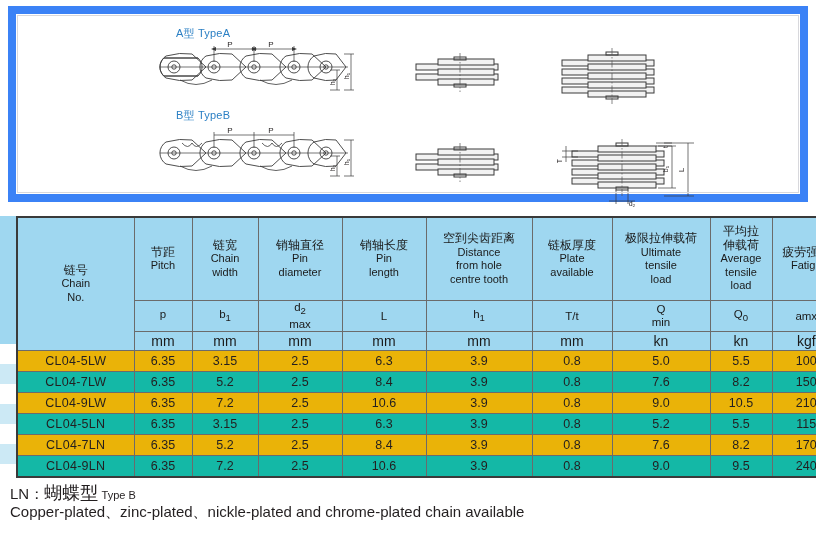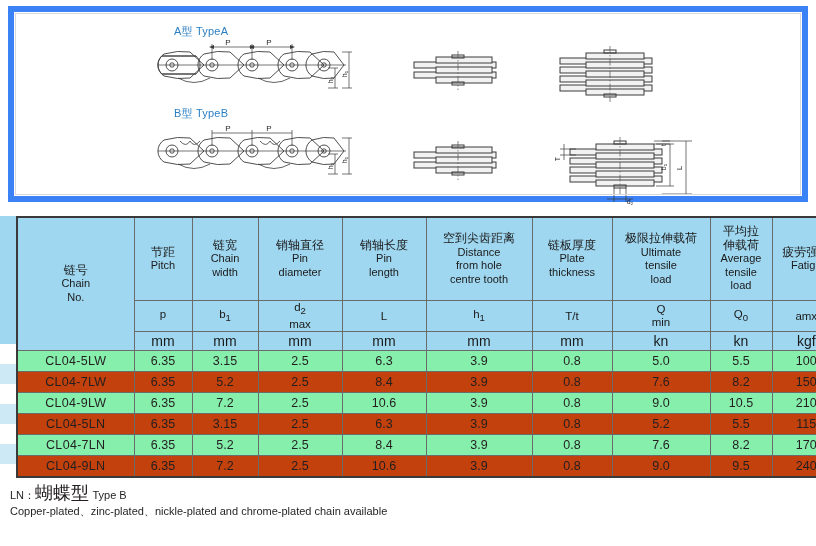--- a/index.html
+++ b/index.html
@@ -16,21 +16,21 @@
     overflow: hidden;
   }
 
   
   #drawing-panel {
     position: absolute;
     left: 8px;
     top: 6px;
     width: 800px;
     height: 196px;
-    border: 6px solid #3b82f6;
+    border: 8px solid #3b82f6;
     box-sizing: border-box;
     background: #ffffff;
   }
   #drawing-panel::after {
     content: "";
     position: absolute;
     left: 1px; top: 1px; right: 1px; bottom: 1px;
     border: 1px solid #d8d8dc;
     pointer-events: none;
   }
@@ -85,24 +85,24 @@
   .h-unit {
     font-size: 14px;
     height: 18px;
   }
   .cn { font-size: 12px; }
   .en { font-size: 11px; }
 
   tbody td {
     font-size: 12.5px;
     height: 20px;
-    background: #86efac;
+    background: #eab308;
   }
   tbody tr.alt td {
-    background: #c2410c;
+    background: #14b8a6;
   }
   td.chain-no { font-size: 12.5px; letter-spacing: .3px; }
 
   
   #table-left-strip {
     position: absolute;
     left: 0px;
     top: 216px;
     width: 16px;
     height: 262px;
@@ -114,21 +114,21 @@
     position: absolute;
     left: 10px;
     top: 486px;
     width: 790px;
     font-size: 12px;
     line-height: 15.5px;
     color: #231f20;
   }
   #footer-notes .note-line { white-space: nowrap; }
   .note-cn { font-size: 18px; }
-  .note-en { font-size: 11px; }
+  .note-en { font-size: 15px; }
   .note-small-en { font-size: 11px; font-weight: normal; }
 </style>
 </head>
 <body>
 
 <div id="drawing-panel">
 
   <div class="type-label" id="type-a-label">A型 TypeA</div>
   <div class="type-label" id="type-b-label">B型 TypeB</div>
 
@@ -398,21 +398,21 @@
       </td>
       <td class="h-main">
         <div class="cn">空到尖齿距离</div>
         <div class="en">Distance</div>
         <div class="en">from hole</div>
         <div class="en">centre tooth</div>
       </td>
       <td class="h-main">
         <div class="cn">链板厚度</div>
         <div class="en">Plate</div>
-        <div class="en">thickness</div>
+        <div class="en">available</div>
       </td>
       <td class="h-main">
         <div class="cn">极限拉伸载荷</div>
         <div class="en">Ultimate</div>
         <div class="en">tensile</div>
         <div class="en">load</div>
       </td>
       <td class="h-main">
         <div class="cn">平均拉</div>
         <div class="cn">伸载荷</div>

